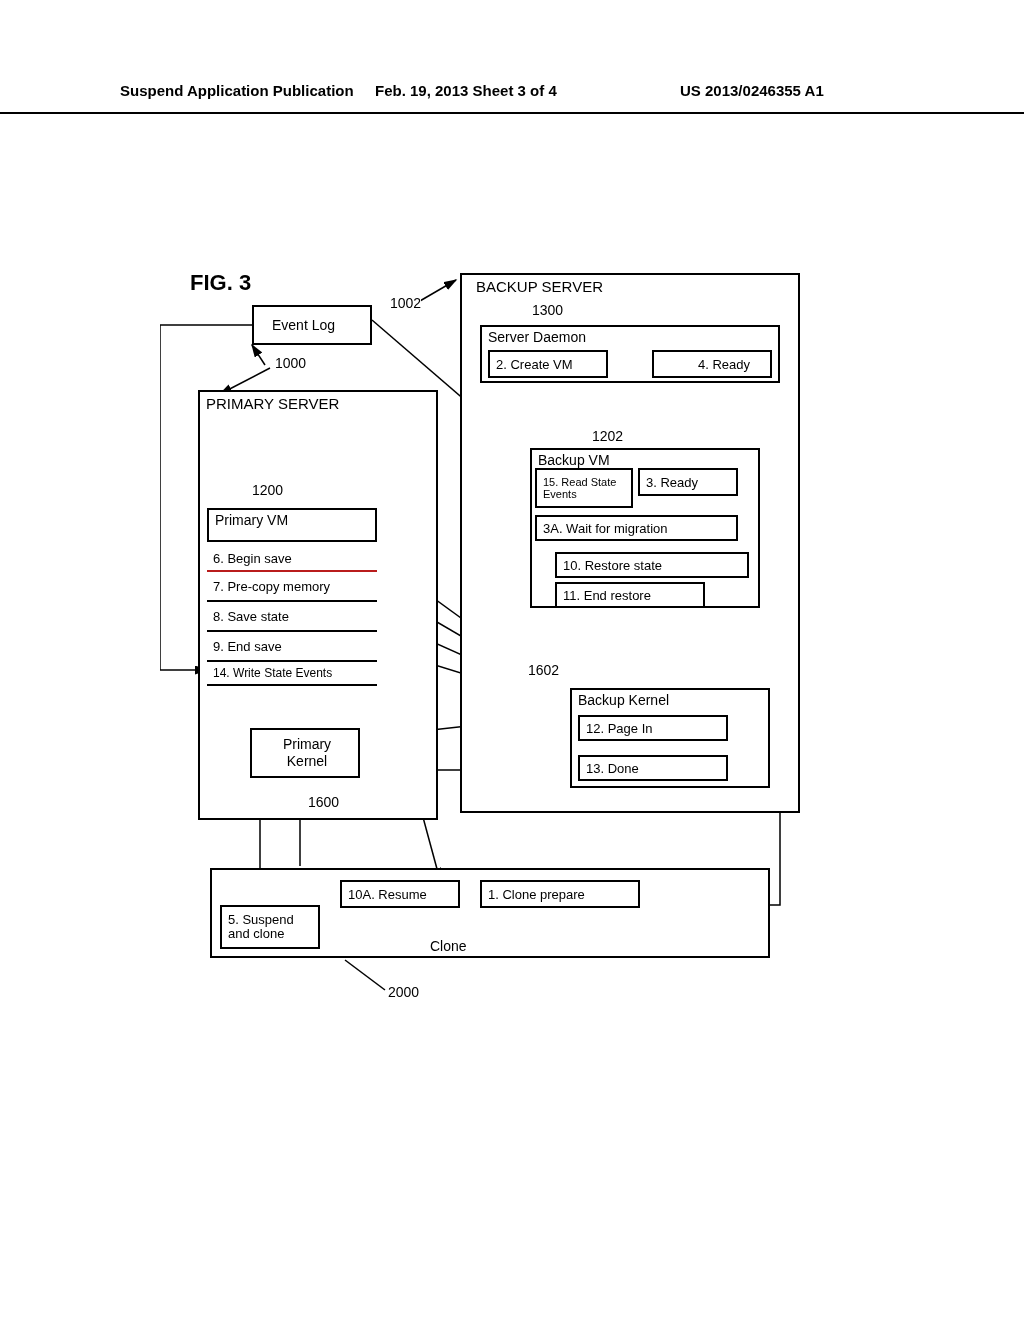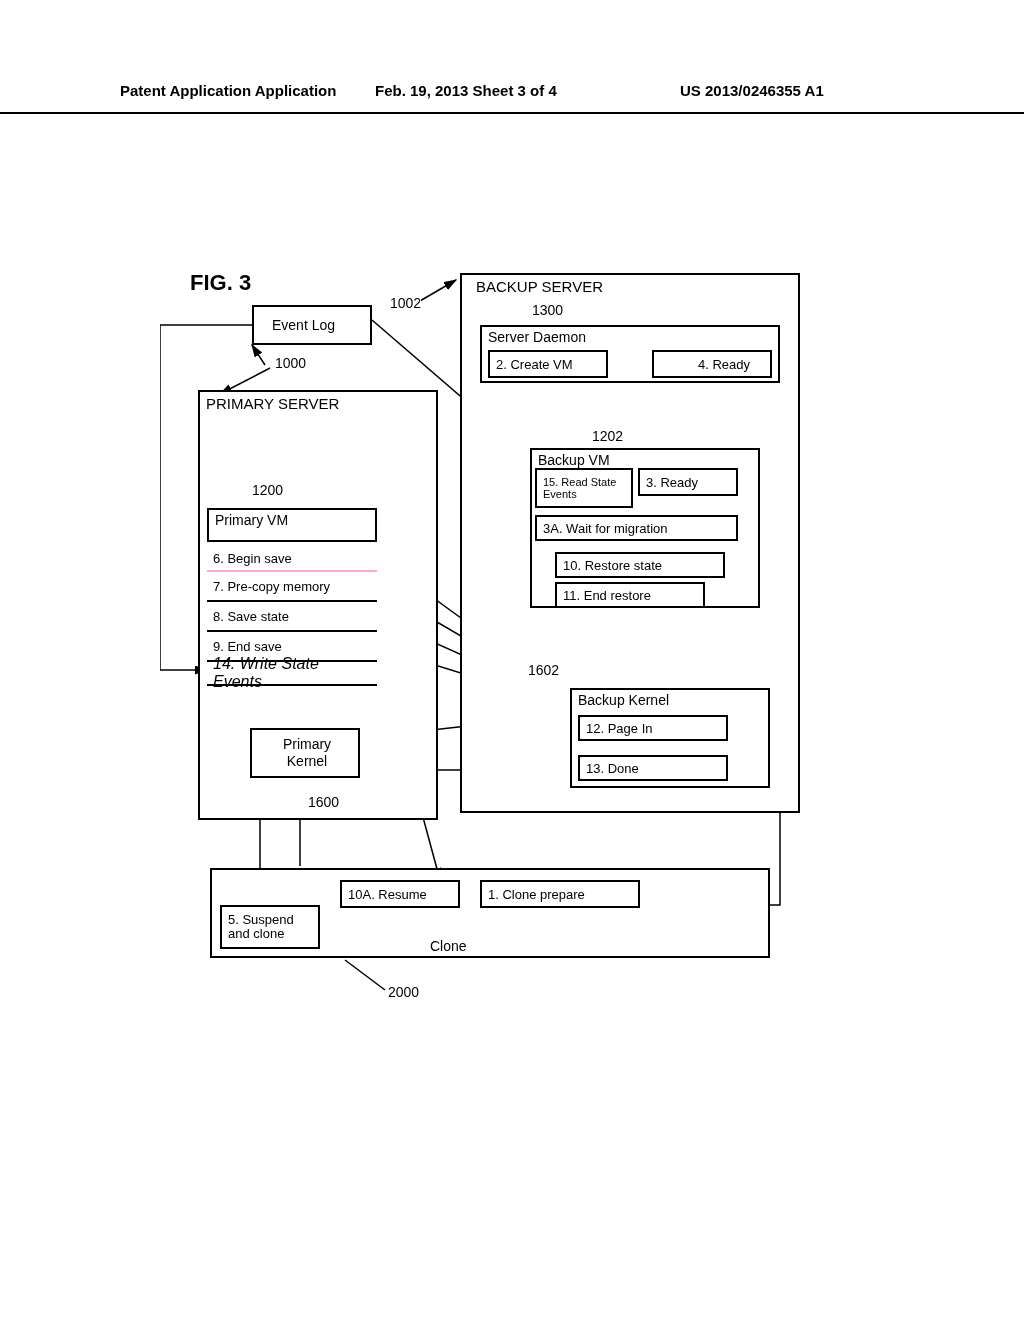--- a/index.html
+++ b/index.html
@@ -77,21 +77,21 @@
     font-size: 14px;
     background: white;
   }
 </style>
 </head>
 <body>
 
 <div class="page">
 
   <div class="header">
-    <span class="header-left">Patent Application Application</span>
+    <span class="header-left">Suspend Application Publication</span>
     <span class="header-mid">Feb. 19, 2013  Sheet 3 of 4</span>
     <span class="header-right">US 2013/0246355 A1</span>
   </div>
 
   <div class="fig-area">
 
     <div class="fig-title">FIG. 3</div>
 
     <svg class="wires" viewBox="0 0 700 740">
       <defs>
@@ -170,37 +170,37 @@
     </div>
     <div class="cell" style="left:328px;top:80px;width:120px;height:28px;">2.  Create VM</div>
     <div class="cell" style="left:492px;top:80px;width:120px;height:28px;padding-left:44px;">4.  Ready</div>
 
     <div class="box" style="left:370px;top:178px;width:230px;height:160px;">
       <span class="lbl" style="left:6px;top:2px;">Backup VM</span>
     </div>
     <div class="cell" style="left:375px;top:198px;width:98px;height:40px;font-size:11px;line-height:1.1;">15.  Read State Events</div>
     <div class="cell" style="left:478px;top:198px;width:100px;height:28px;">3.  Ready</div>
     <div class="cell" style="left:375px;top:245px;width:203px;height:26px;">3A.  Wait for migration</div>
-    <div class="cell" style="left:395px;top:282px;width:170px;height:26px;">10.  Restore state</div>
+    <div class="cell" style="left:395px;top:282px;width:194px;height:26px;">10.  Restore state</div>
     <div class="cell" style="left:395px;top:312px;width:150px;height:26px;">11.  End restore</div>
 
     <div class="box" style="left:410px;top:418px;width:200px;height:100px;">
       <span class="lbl" style="left:6px;top:2px;">Backup Kernel</span>
     </div>
     <div class="cell" style="left:418px;top:445px;width:150px;height:26px;">12.  Page In</div>
     <div class="cell" style="left:418px;top:485px;width:150px;height:26px;">13.  Done</div>
 
     <div class="box" style="left:47px;top:238px;width:170px;height:178px;">
       <span class="lbl" style="left:6px;top:2px;">Primary VM</span>
     </div>
     <div class="cell" style="left:47px;top:270px;width:170px;height:34px;border-top:2px solid #000;border-left:none;border-right:none;border-bottom:none;">6.  Begin save</div>
-    <div class="cell" style="left:47px;top:300px;width:170px;height:30px;border-top:2px solid #f9a8d4;border-left:none;border-right:none;border-bottom:none;">7.  Pre-copy memory</div>
+    <div class="cell" style="left:47px;top:300px;width:170px;height:30px;border-top:2px solid #b91c1c;border-left:none;border-right:none;border-bottom:none;">7.  Pre-copy memory</div>
     <div class="cell" style="left:47px;top:330px;width:170px;height:30px;border-top:2px solid #000;border-left:none;border-right:none;border-bottom:none;">8.  Save state</div>
     <div class="cell" style="left:47px;top:360px;width:170px;height:30px;border-top:2px solid #000;border-left:none;border-right:none;border-bottom:none;">9.  End save</div>
-    <div class="cell" style="left:47px;top:390px;width:170px;height:26px;border-top:2px solid #000;border-left:none;border-right:none;border-bottom:2px solid #000;font-size:16px;font-style:italic;">14.  Write State Events</div>
+    <div class="cell" style="left:47px;top:390px;width:170px;height:26px;border-top:2px solid #000;border-left:none;border-right:none;border-bottom:2px solid #000;font-size:12px;">14.  Write State Events</div>
 
     <div class="box" style="left:90px;top:458px;width:110px;height:50px;">
       <span class="lbl" style="left:10px;top:6px;text-align:center;width:90px;white-space:normal;line-height:1.2;">Primary Kernel</span>
     </div>
 
     <div class="box" style="left:50px;top:598px;width:560px;height:90px;"></div>
     <span class="lbl" style="left:270px;top:668px;">Clone</span>
     <div class="cell" style="left:180px;top:610px;width:120px;height:28px;">10A.  Resume</div>
     <div class="cell" style="left:320px;top:610px;width:160px;height:28px;">1.  Clone prepare</div>
     <div class="cell" style="left:60px;top:635px;width:100px;height:44px;line-height:1.1;">5.  Suspend and clone</div>

